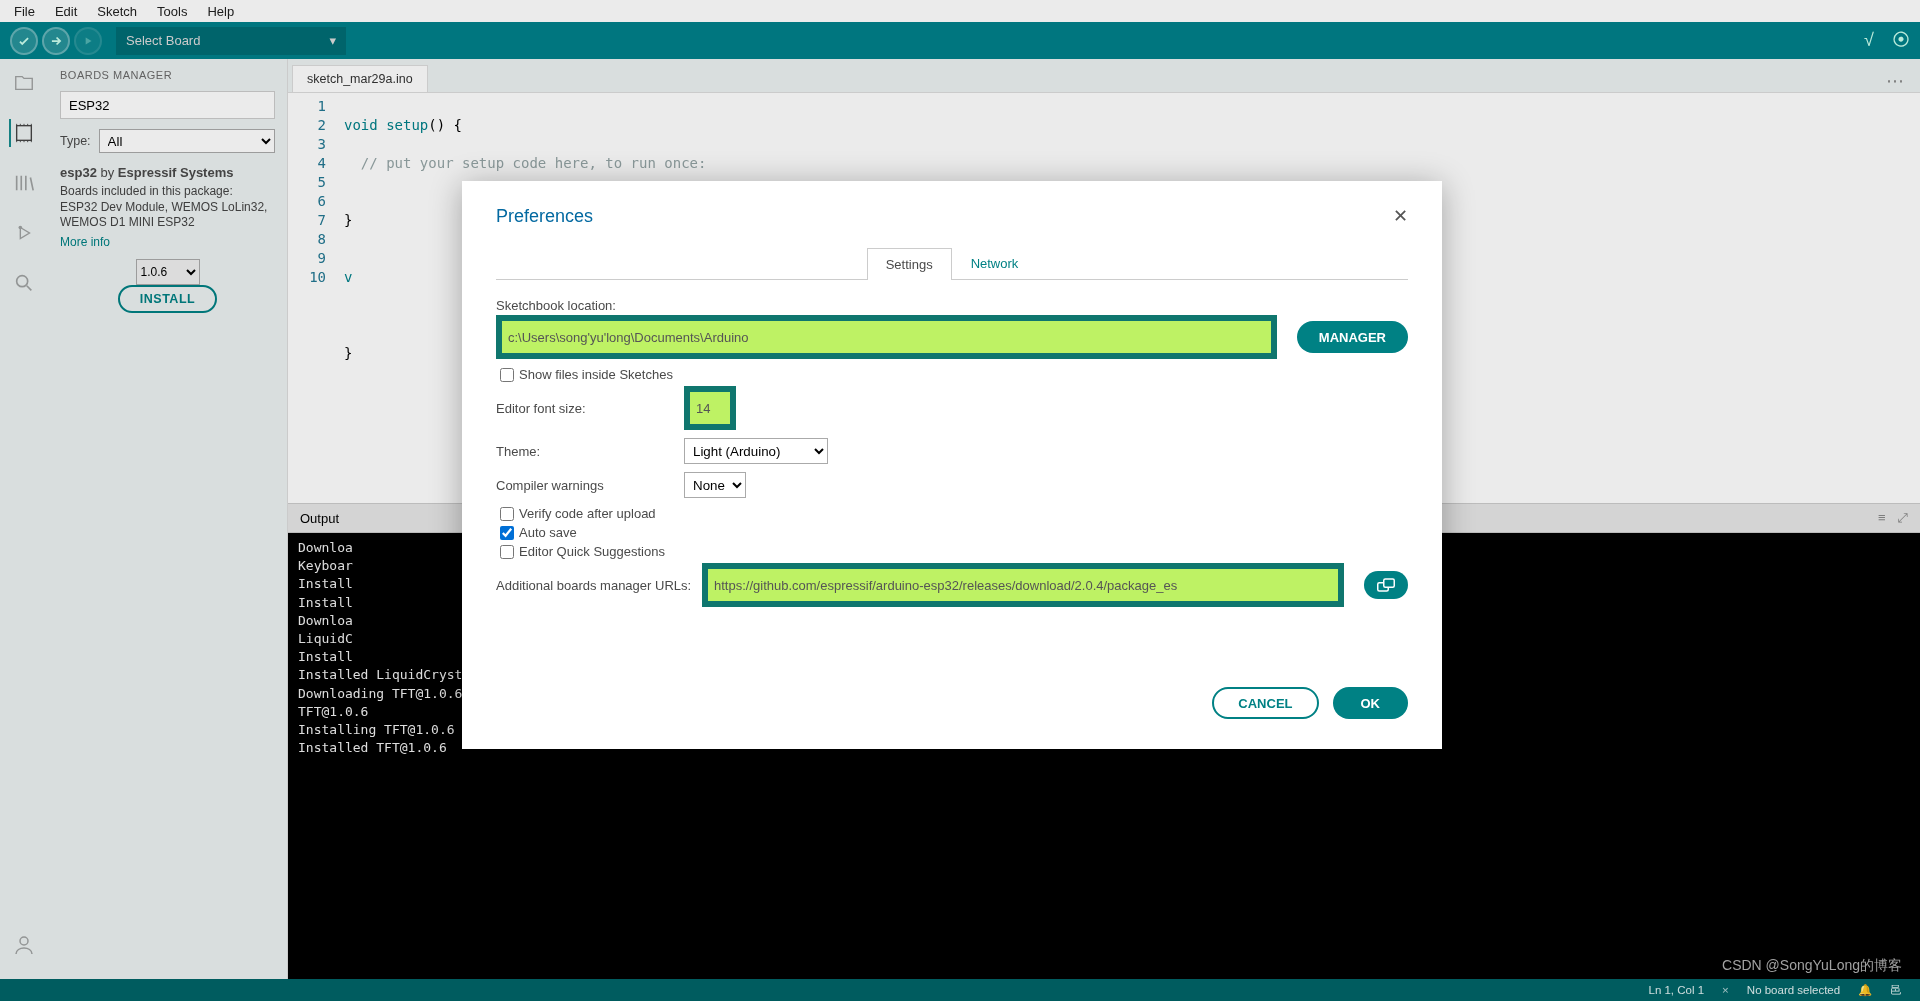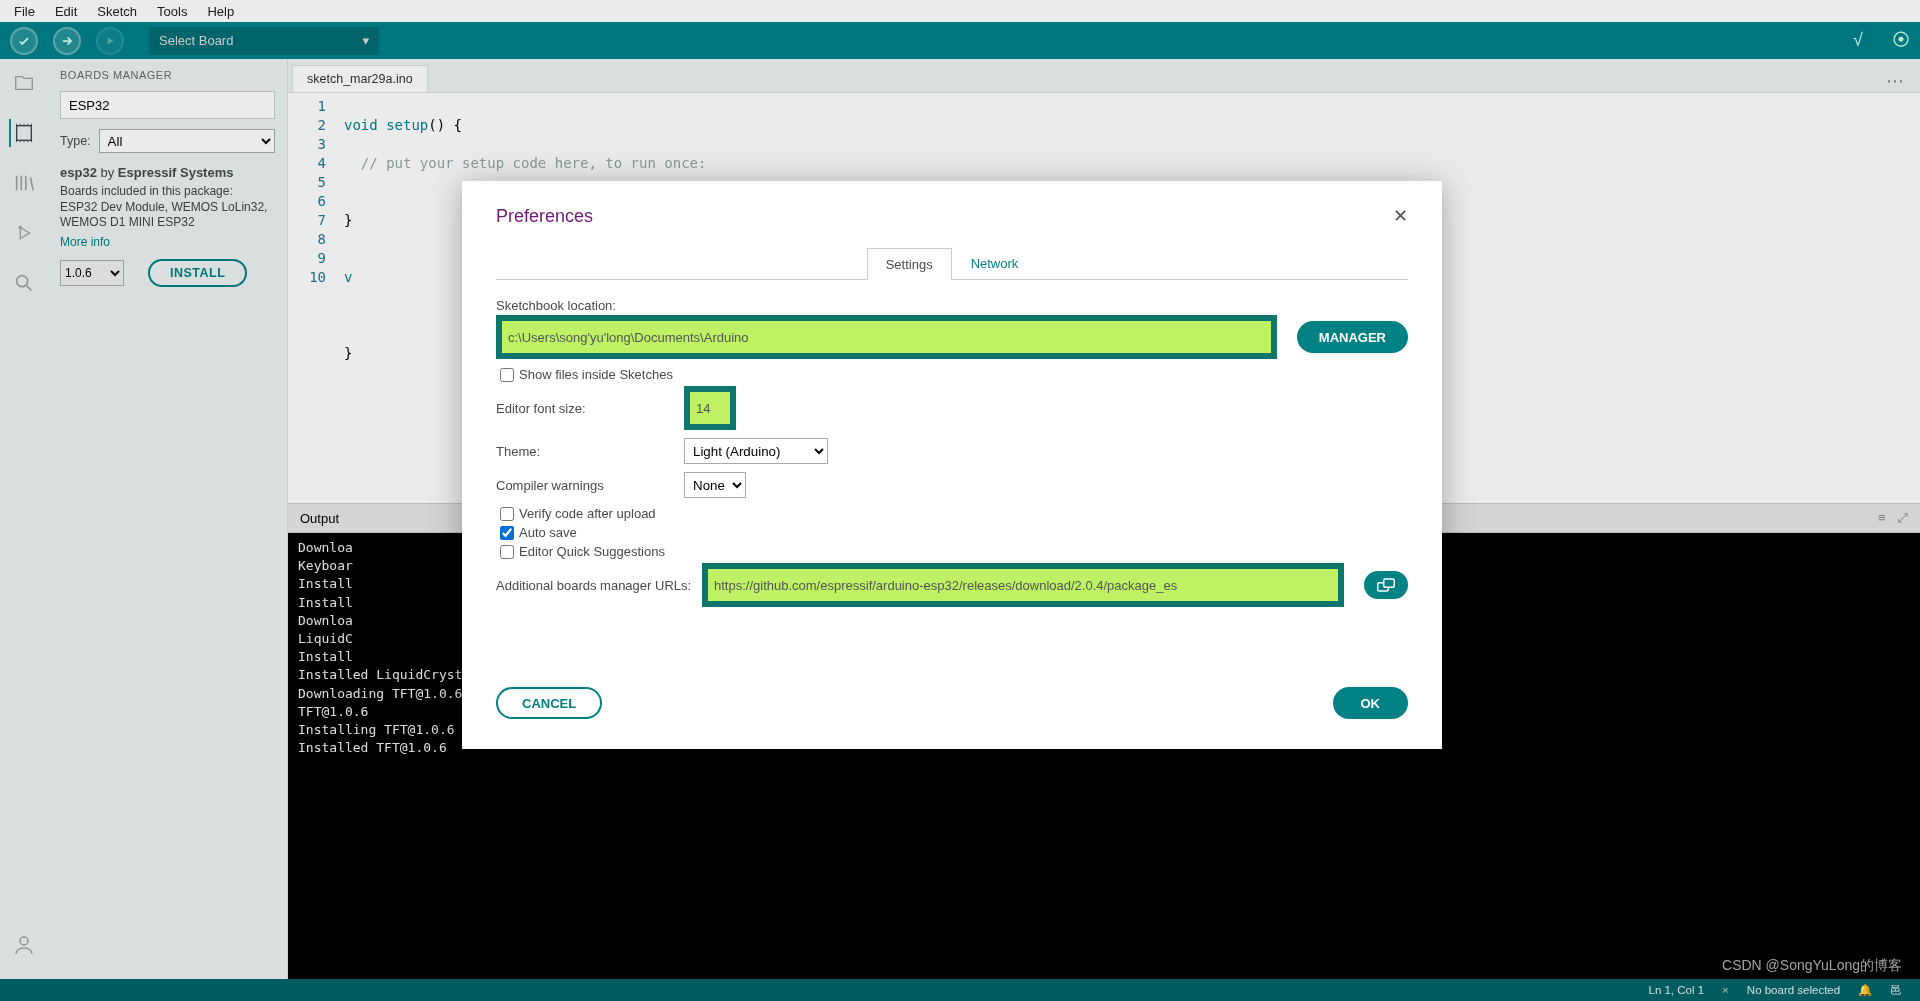--- a/index.html
+++ b/index.html
@@ -1,72 +1,72 @@
 <!DOCTYPE html>
 <html><head>
 <meta charset="utf-8">
 <style>
 * { margin: 0; padding: 0; box-sizing: border-box; }
 body { font-family: "Segoe UI", Arial, sans-serif; font-size: 13px; width: 1920px; height: 1001px; overflow: hidden; background: #fff; position: relative; }
 .menubar { height: 22px; display: flex; align-items: center; padding: 0 4px; background: #fff; }
 .menubar span { padding: 2px 10px; font-size: 13px; color: #222; cursor: default; }
-.toolbar { height: 37px; background: #00818a; display: flex; align-items: center; padding: 0 10px; gap: 15px; }
+.toolbar { height: 37px; background: #00818a; display: flex; align-items: center; padding: 0 10px; gap: 4px; }
 .tb-round { width: 28px; height: 28px; border-radius: 50%; background: rgba(255,255,255,0.15); display: flex; align-items: center; justify-content: center; border: 2px solid rgba(255,255,255,0.3); }
 .tb-round svg { width: 14px; height: 14px; }
 .board-select { margin-left: 10px; height: 28px; width: 230px; background: rgba(0,0,0,0.15); border: none; color: #ddd; padding: 0 10px; display: flex; align-items: center; justify-content: space-between; font-size: 13px; }
 .toolbar-spacer { flex: 1; }
 .main-area { display: flex; height: calc(1001px - 22px - 37px - 22px); }
 .activity-bar { width: 48px; background: #ecf1f1; display: flex; flex-direction: column; align-items: center; padding-top: 10px; gap: 22px; }
 .activity-bar .act { width: 28px; height: 28px; display: flex; align-items: center; justify-content: center; opacity: 0.5; }
 .activity-bar .act.active { opacity: 0.9; border-left: 2px solid #008184; margin-left: -2px; }
 .activity-bar .act-bottom { margin-top: auto; margin-bottom: 20px; }
 .sidebar { width: 240px; background: #ecf1f1; padding: 10px 12px; font-size: 12.5px; color: #4a4a4a; border-right: 1px solid #ddd; }
 .sidebar-title { font-size: 11px; letter-spacing: 0.5px; color: #6a6a6a; margin-bottom: 10px; }
 .search-input { width: 100%; height: 28px; background: #fff; border: 1px solid #ccc; padding: 0 8px; margin-bottom: 10px; font-size: 13px; }
 .type-row { display: flex; align-items: center; gap: 8px; margin-bottom: 12px; }
 .type-row select { flex: 1; height: 24px; border: 1px solid #aaa; }
 .pkg-name { font-size: 13px; margin-bottom: 4px; }
 .pkg-desc { font-size: 12px; color: #444; line-height: 1.3; }
 .more-info { color: #008184; font-size: 12px; text-decoration: none; display: inline-block; margin-top: 4px; }
-.install-row { display: flex; align-items: center; gap: 24px; margin-top: 10px; }
+.install-row { display: flex; align-items: center; gap: 0; margin-top: 10px; flex-direction: column; }
 .ver-select { width: 64px; height: 26px; border: 1px solid #aaa; font-size: 12px; }
 .install-btn { border: 2px solid #008184; color: #008184; background: transparent; border-radius: 18px; height: 28px; padding: 0 20px; font-weight: bold; font-size: 12.5px; letter-spacing: 0.5px; }
 .editor-col { flex: 1; display: flex; flex-direction: column; background: #fff; }
 .tabs-row { height: 34px; display: flex; align-items: flex-end; background: #ecf1f1; border-bottom: 1px solid #ddd; padding-left: 4px; }
 .file-tab { padding: 6px 14px; background: #fff; border: 1px solid #ddd; border-bottom: none; font-size: 12.5px; color: #333; }
 .tabs-right { margin-left: auto; padding-right: 14px; color: #888; font-size: 18px; letter-spacing: 2px; }
 .code-area { display: flex; font-family: Consolas, monospace; font-size: 14px; line-height: 19px; background: #fff; height: 410px; overflow: hidden; }
 .gutter { width: 48px; text-align: right; color: #237893; padding: 4px 10px 0 0; background: #fff; }
 .code-lines { padding: 4px 0 0 8px; white-space: pre; }
 .tok-kw { color: #00818a; }
 .tok-fn { color: #00818a; }
 .tok-cm { color: #95a5a6; }
 .output-header { height: 30px; background: #e6e6e6; display: flex; align-items: center; padding: 0 12px; font-size: 13px; border-top: 1px solid #ccc; border-bottom: 1px solid #ccc; }
 .output-header-right { margin-left: auto; display: flex; gap: 12px; color: #888; }
 .console { flex: 1; background: #000; color: #f0f0f0; font-family: Consolas, monospace; font-size: 13px; padding: 6px 10px; line-height: 1.4; overflow: hidden; }
 .statusbar { height: 22px; background: #006468; color: #e0f0f0; font-size: 11.5px; display: flex; align-items: center; padding: 0 18px; }
 .statusbar .sb-right { margin-left: auto; display: flex; gap: 18px; align-items: center; }
 .overlay { position: absolute; inset: 0; background: rgba(0,0,0,0.08); z-index: 50; }
 .dialog { position: absolute; left: 462px; top: 181px; width: 980px; background: #fff; box-shadow: 0 4px 30px rgba(0,0,0,0.3); z-index: 60; padding: 24px 34px 30px 34px; font-size: 13px; color: #4a4a4a; }
 .dlg-title-row { display: flex; align-items: center; margin-bottom: 20px; }
-.dlg-title { font-size: 18px; color: #701a75; }
+.dlg-title { font-size: 18px; color: #0369a1; }
 .dlg-close { margin-left: auto; font-size: 18px; color: #555; cursor: pointer; }
 .dlg-tabs { display: flex; justify-content: center; border-bottom: 1px solid #ccc; margin-bottom: 18px; }
 .dlg-tab { padding: 8px 18px; border: 1px solid transparent; border-bottom: none; color: #008184; cursor: pointer; }
 .dlg-tab.active { border-color: #ccc; background: #fff; position: relative; top: 1px; color: #4a4a4a; }
 .form-row { display: flex; align-items: center; margin-bottom: 8px; gap: 8px; font-size: 13px; }
 .form-label { width: 180px; flex-shrink: 0; }
 .text-field { border: 6px solid #0f766e; height: 26px; padding: 16px 6px; font-size: 13px; color: #555; background: #bef264; }
 .text-field.wide { flex: 1; }
 .browse-btn { background: #008184; color: #fff; border: none; border-radius: 20px; height: 32px; padding: 0 22px; font-weight: bold; font-size: 13px; margin-left: 12px; }
 .check-row { padding-left: 4px; display: flex; align-items: center; gap: 5px; margin-bottom: 4px; }
 .small-num { width: 52px; }
 .sel { height: 26px; border: 1px solid #aaa; background: #fff; padding: 0 4px; }
 .url-btn { background: #008184; border: none; border-radius: 20px; width: 44px; height: 28px; display: flex; align-items: center; justify-content: center; margin-left: 12px; }
-.dlg-buttons { display: flex; justify-content: space-between; gap: 14px; margin-top: 80px; }
+.dlg-buttons { display: flex; justify-content: flex-end; gap: 14px; margin-top: 80px; }
 .cancel-btn { border: 2px solid #008184; color: #008184; background: #fff; border-radius: 20px; height: 32px; padding: 0 24px; font-weight: bold; font-size: 13px; }
 .ok-btn { background: #008184; color: #fff; border: none; border-radius: 20px; height: 32px; padding: 0 28px; font-weight: bold; font-size: 13px; }
 .watermark { position: absolute; right: 18px; bottom: 26px; color: rgba(180,180,180,0.9); font-size: 14px; z-index: 70; }
 input[type=checkbox] { width: 14px; height: 14px; accent-color: #006fd6; }
 </style>
 </head>
 <body>
 
 <div class="menubar">
   <span>File</span>

